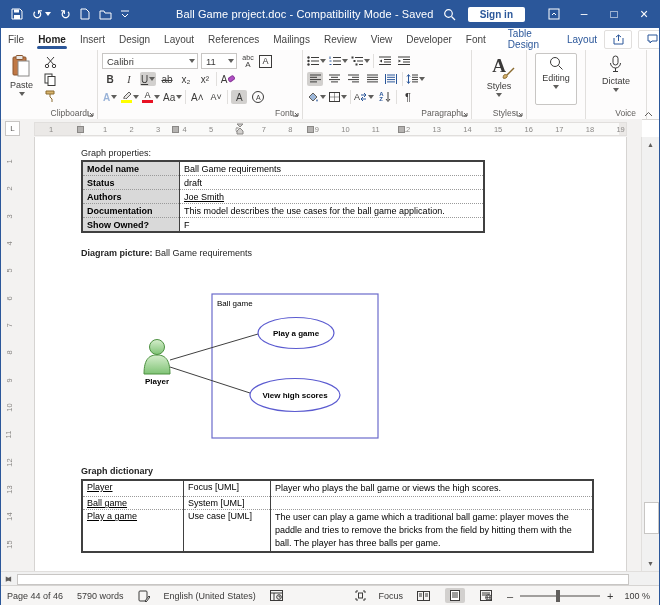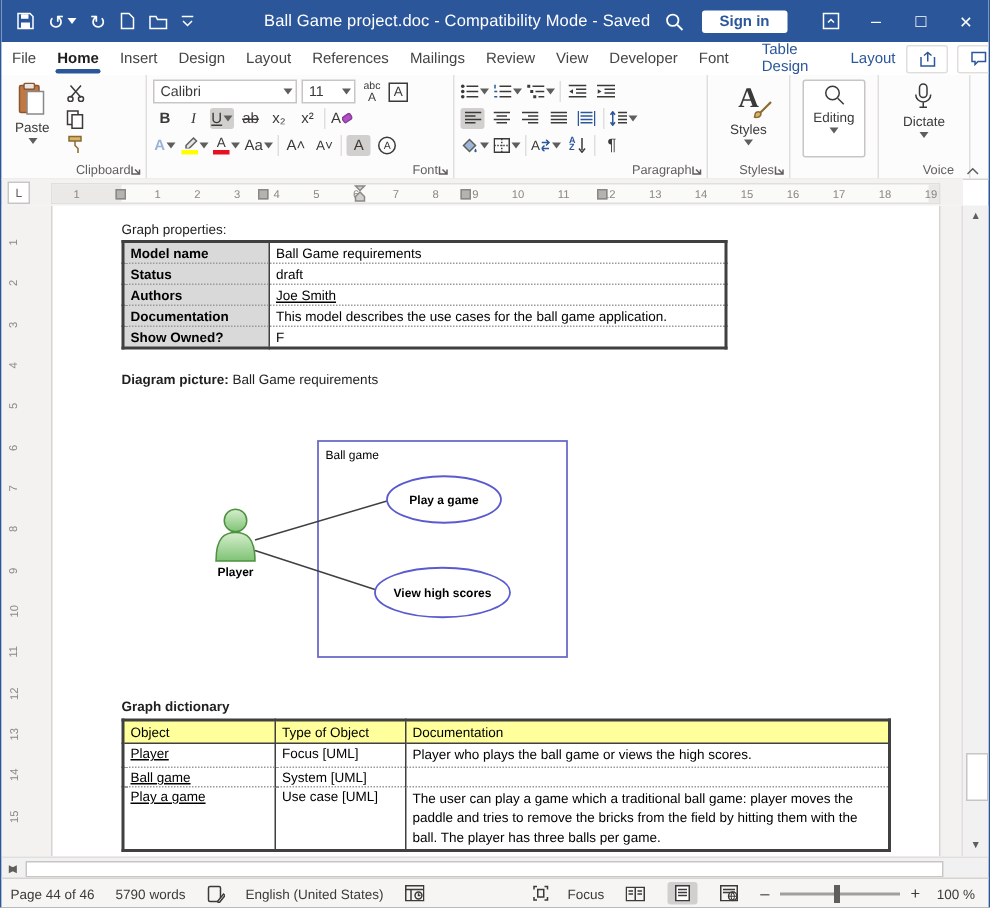--- a/index.html
+++ b/index.html
@@ -593,25 +593,20 @@
               <path d="M63 111 C63 95 69 92 76 92 C83 92 89 95 89 111 Z" fill="url(#actorgrad)" stroke="#4d9141"></path>
             </g>
             <text x="76" y="121" text-anchor="middle" font-size="8" font-weight="bold" fill="#000">Player</text>
           </svg>
         </div>
 
         <div class="small" id="dict-label">Graph dictionary</div>
 
         <table id="dict-table">
           <tbody>
-              <tr>
-            <th class="c1">Object</th>
-            <th class="c2">Type of Object</th>
-            <th class="h3">Documentation</th>
-          </tr>
           <tr class="r1">
             <td class="c1 ul">Player</td>
             <td class="c2">Focus [UML]</td>
             <td class="c3">Player who plays the ball game or views the high scores.</td>
           </tr>
           <tr>
             <td class="c1 ul">Ball game</td>
             <td class="c2">System [UML]</td>
             <td class="c3"></td>
           </tr>

